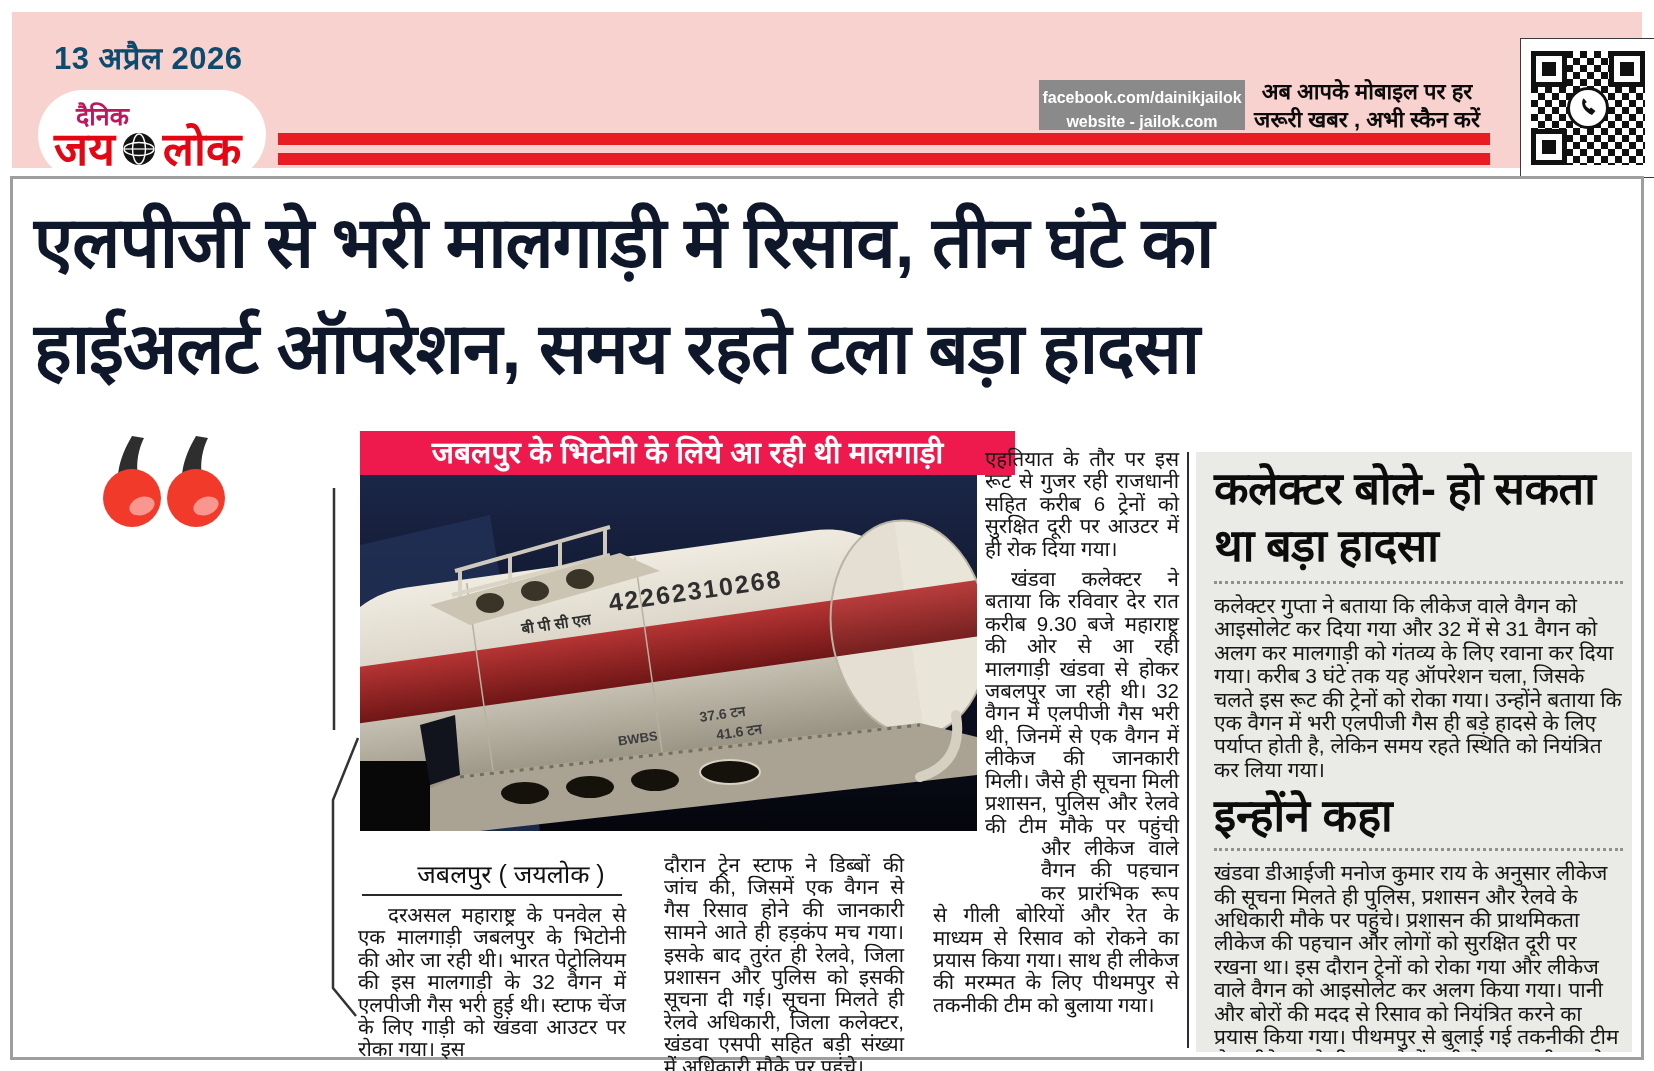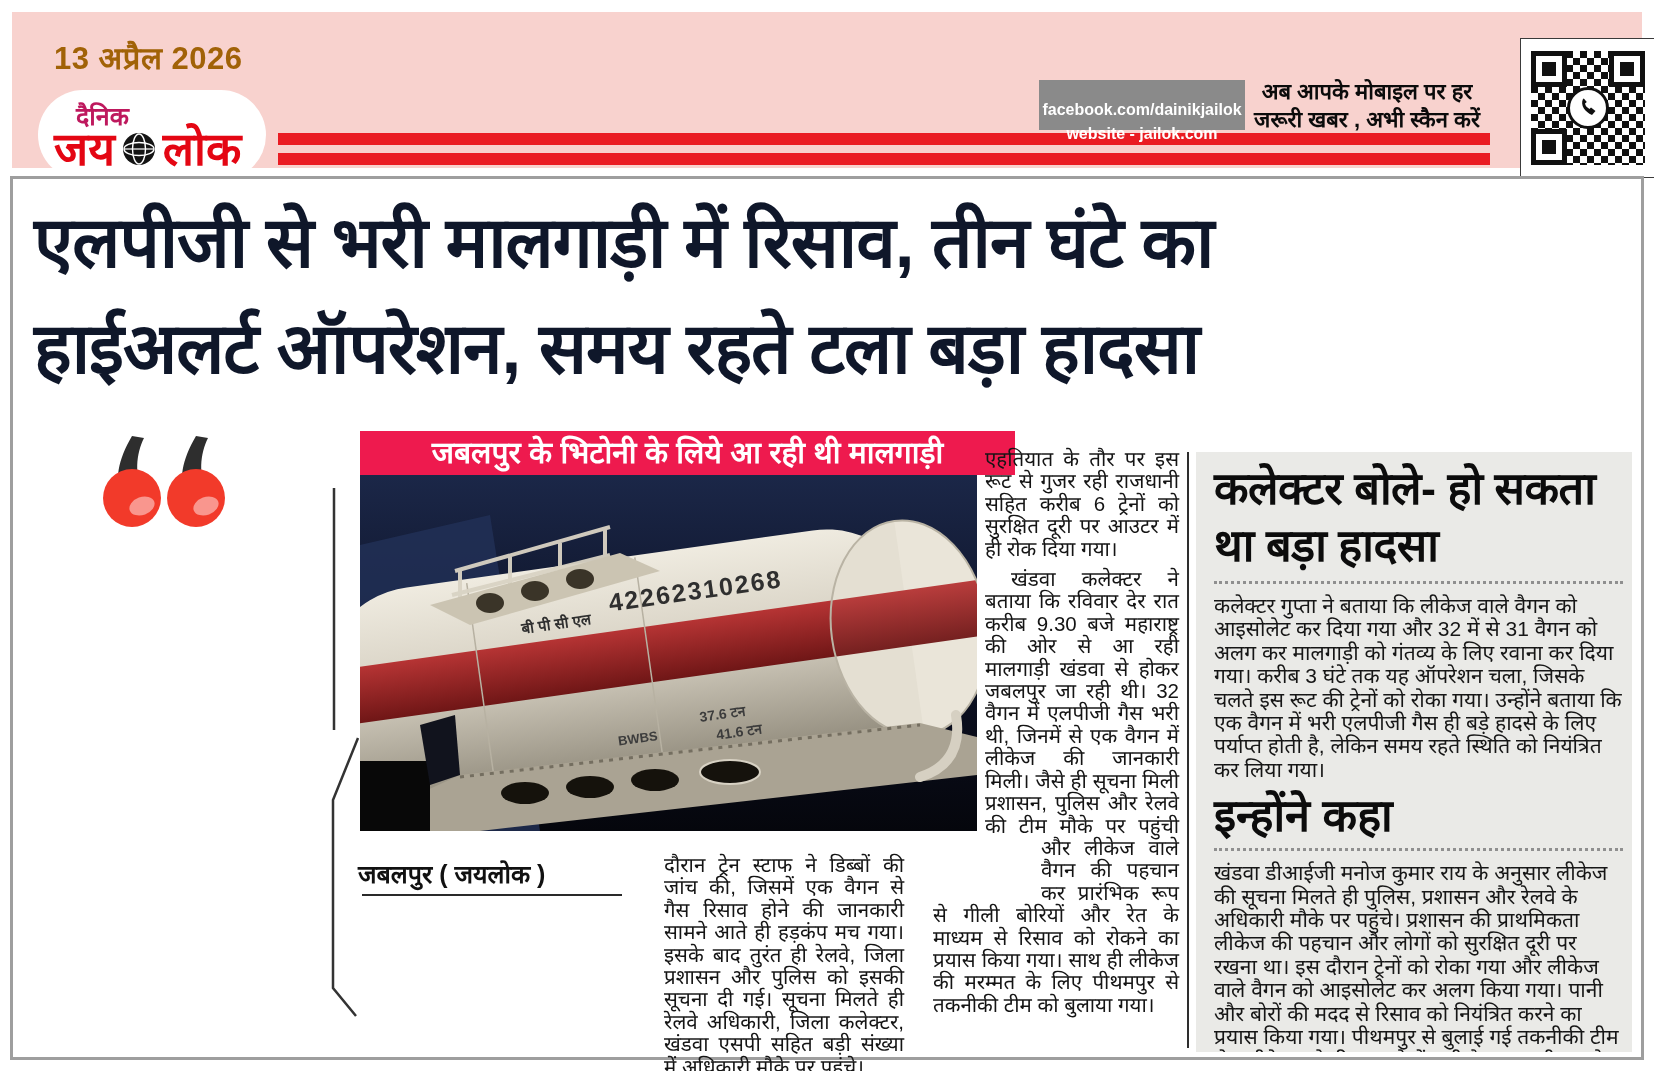--- a/index.html
+++ b/index.html
@@ -4,28 +4,28 @@
 <style>
   html,body{margin:0;padding:0;background:#ffffff;}
   .page{
     position:relative;width:1654px;height:1071px;background:#fff;
     font-family:"Liberation Sans", sans-serif;color:#111;overflow:hidden;
   }
   .abs{position:absolute;}
 
   
   .masthead{left:12px;top:12px;width:1630px;height:156px;background:var(--header-bg,#F8D2CE);}
-  .date{left:42px;top:24px;font-size:31px;font-weight:bold;color:#a16207;letter-spacing:0.5px;}
+  .date{left:42px;top:24px;font-size:31px;font-weight:bold;color:#0c4a6e;letter-spacing:0.5px;}
   .logo-pill{left:26px;top:78px;width:228px;height:90px;background:#fff;border-radius:46px;}
   .logo-small{position:absolute;left:38px;top:8px;font-size:25px;font-weight:bold;color:#be185d;}
   .logo-row{position:absolute;left:16px;top:34px;display:flex;align-items:center;gap:7px;
     font-size:46px;font-weight:800;color:var(--brand-red,#E40613);line-height:50px;white-space:nowrap;}
   .stripe{left:266px;width:1212px;height:12px;background:var(--stripe-red,#EA1C23);}
   .social-box{left:1027px;top:68px;width:206px;height:50px;background:var(--social-bg,#8A8A8A);
-    color:#fff;font-size:16px;font-weight:bold;text-align:center;line-height:24px;padding-top:18px;box-sizing:border-box;}
+    color:#fff;font-size:16px;font-weight:bold;text-align:center;line-height:24px;padding-top:6px;box-sizing:border-box;}
   .scan-box{left:1240px;top:66px;width:230px;text-align:center;font-size:22px;font-weight:bold;line-height:28px;color:#0b0b0b;white-space:nowrap;}
   .qr-box{left:1508px;top:26px;width:136px;height:140px;background:#fff;border:1px solid #3a3a3a;box-sizing:border-box;}
   .qr-pat{position:absolute;left:10px;top:12px;right:10px;bottom:12px;
     background:conic-gradient(#101010 0 25%,#fff 0 50%,#101010 0 75%,#fff 0) 0 0/14px 14px;}
   .qr-f{position:absolute;width:36px;height:36px;border:5px solid #101010;background:#fff;box-sizing:border-box;}
   .qr-f::after{content:"";position:absolute;left:6px;top:6px;width:14px;height:14px;background:#101010;}
   .qr-wa{position:absolute;left:50%;top:50%;width:42px;height:42px;margin:-21px 0 0 -21px;border-radius:50%;
     background:#fff;border:3px solid #101010;box-sizing:border-box;display:flex;align-items:center;justify-content:center;}
 
   
@@ -36,21 +36,21 @@
 
   
   .pullquote{left:22px;top:538px;width:308px;font-size:30px;font-weight:bold;line-height:42px;text-align:right;color:#101010;}
 
   
   .banner{left:360px;top:431px;width:655px;height:44px;background:var(--banner-bg,#EE1A4E);
     color:#fff;font-size:30px;font-weight:bold;text-align:center;line-height:44px;white-space:nowrap;}
   .photo{left:360px;top:475px;width:617px;height:356px;background:#05060c;}
 
   
-  .dateline{left:358px;top:856px;width:268px;text-align:left;font-size:25px;font-weight:bold;}
+  .dateline{left:377px;top:856px;width:268px;text-align:center;font-size:25px;font-weight:normal;}
   .dateline-rule{left:362px;top:894px;width:260px;height:2px;background:#2a2a2a;}
   .bodytext{font-size:20.5px;line-height:22.4px;text-align:justify;color:#141414;}
   .col1{left:358px;top:904px;width:268px;}
   .col1 p{margin:0;text-indent:30px;}
   .col2{left:664px;top:854px;width:240px;}
   .col2 p{margin:0;}
   .col3{left:925px;top:440px;width:262px;height:604px;overflow:hidden;}
   .col3 p{margin:8px;}
   .col3 .p2{text-indent:26px;}
   .sp1{float:left;width:60px;height:400px;}
@@ -202,20 +202,23 @@
       <ellipse cx="370" cy="297" rx="30" ry="12" fill="#15120c" stroke="#d7d1c3" stroke-width="2"></ellipse>
       <path d="M596 240 q8 48 -36 62" stroke="#d6d0c2" stroke-width="10" fill="none" stroke-linecap="round"></path>
       <rect x="0" y="286" width="70" height="70" fill="#080808"></rect>
       <polygon points="60,250 95,240 100,300 70,310" fill="#11131d"></polygon>
     </svg>
   </div>
 
   <div class="abs dateline">जबलपुर ( जयलोक )</div>
   <div class="abs dateline-rule"></div>
 
+  <div class="abs bodytext col1">
+    <p>दरअसल महाराष्ट्र के पनवेल से एक मालगाड़ी जबलपुर के भिटोनी की ओर जा रही थी। भारत पेट्रोलियम की इस मालगाड़ी के 32 वैगन में एलपीजी गैस भरी हुई थी। स्टाफ चेंज के लिए गाड़ी को खंडवा आउटर पर रोका गया। इस</p>
+  </div>
 
   <div class="abs bodytext col2">
     <p>दौरान ट्रेन स्टाफ ने डिब्बों की जांच की, जिसमें एक वैगन से गैस रिसाव होने की जानकारी सामने आते ही हड़कंप मच गया। इसके बाद तुरंत ही रेलवे, जिला प्रशासन और पुलिस को इसकी सूचना दी गई। सूचना मिलते ही रेलवे अधिकारी, जिला कलेक्टर, खंडवा एसपी सहित बड़ी संख्या में अधिकारी मौके पर पहुंचे।</p>
   </div>
 
   <div class="abs bodytext col3">
     <div class="sp1"></div>
     <div class="sp2"></div>
     <p>एहतियात के तौर पर इस रूट से गुजर रही राजधानी सहित करीब 6 ट्रेनों को सुरक्षित दूरी पर आउटर में ही रोक दिया गया।</p>
     <p class="p2">खंडवा कलेक्टर ने बताया कि रविवार देर रात करीब 9.30 बजे महाराष्ट्र की ओर से आ रही मालगाड़ी खंडवा से होकर जबलपुर जा रही थी। 32 वैगन में एलपीजी गैस भरी थी, जिनमें से एक वैगन में लीकेज की जानकारी मिली। जैसे ही सूचना मिली प्रशासन, पुलिस और रेलवे की टीम मौके पर पहुंची और लीकेज वाले वैगन की पहचान कर प्रारंभिक रूप से गीली बोरियों और रेत के माध्यम से रिसाव को रोकने का प्रयास किया गया। साथ ही लीकेज की मरम्मत के लिए पीथमपुर से तकनीकी टीम को बुलाया गया।</p>

